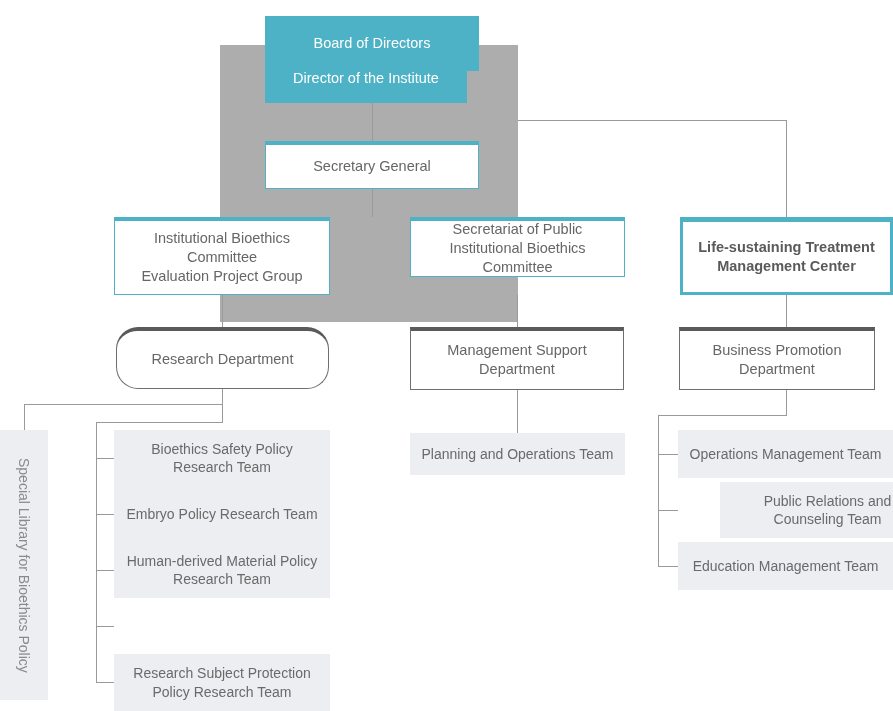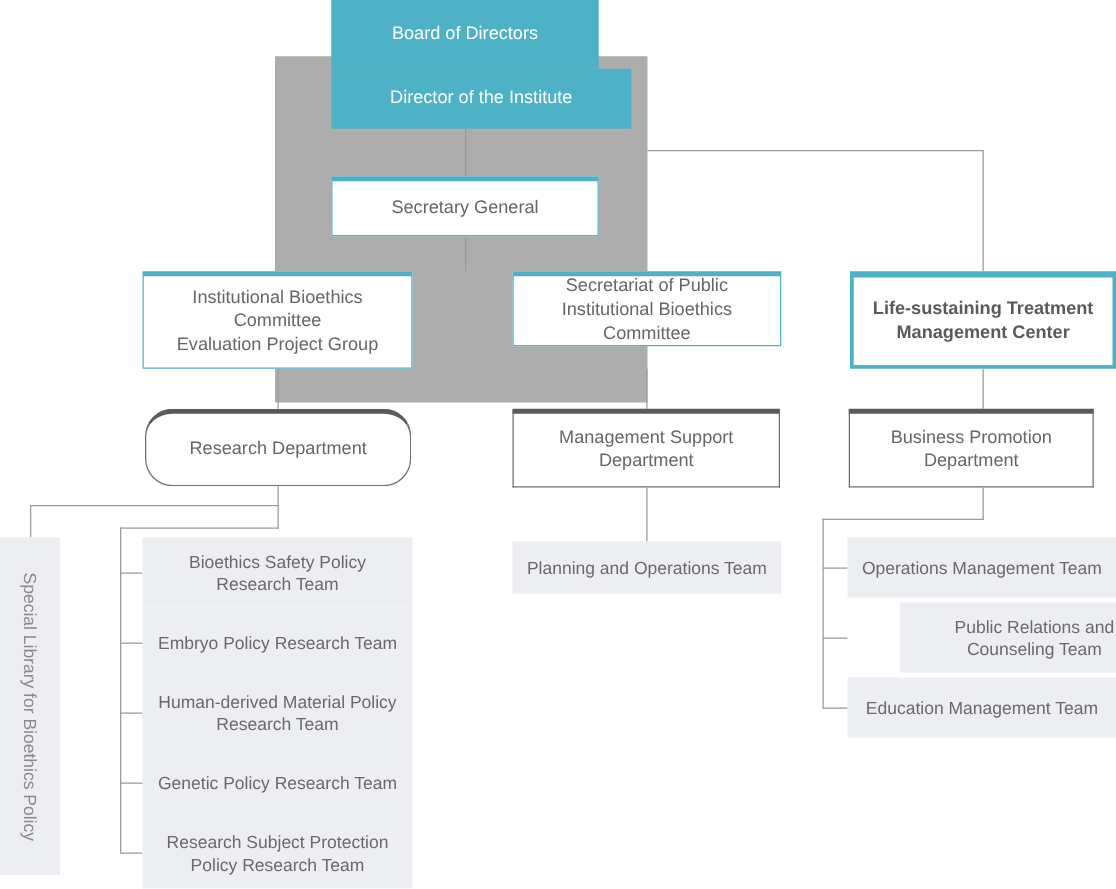--- a/index.html
+++ b/index.html
@@ -131,25 +131,25 @@
 
   <div class="abs line-v" style="left:517px; top:390px; height:43px;"></div>
 
   <div class="abs line-v" style="left:786px; top:390px; height:26px;"></div>
   <div class="abs line-h" style="left:658px; top:415px; width:129px;"></div>
   <div class="abs line-v" style="left:658px; top:415px; height:152px;"></div>
   <div class="abs line-h" style="left:658px; top:454px; width:20px;"></div>
   <div class="abs line-h" style="left:658px; top:510px; width:20px;"></div>
   <div class="abs line-h" style="left:658px; top:566px; width:20px;"></div>
 
-  <div class="abs node node-teal" style="left:265px; top:0px; width:214px; height:55px;align-items:center;">
+  <div class="abs node node-teal" style="left:265px; top:16px; width:214px; height:55px;align-items:center;">
     <span>Board of Directors</span>
   </div>
 
-  <div class="abs node node-teal" style="left:265px; top:55px; width:240px; height:48px;">
+  <div class="abs node node-teal" style="left:265px; top:55px; width:202px; height:48px;">
     <span>Director of the Institute</span>
   </div>
 
   <div class="abs node node-teal-outline" style="left:265px; top:141px; width:214px; height:48px;">
     <span>Secretary General</span>
   </div>
 
   <div class="abs node node-teal-outline" style="left:114px; top:217px; width:216px; height:78px; white-space:pre-line;">
     <span>Institutional Bioethics
 Committee
@@ -188,23 +188,20 @@
     <span>Bioethics Safety Policy
 Research Team</span>
   </div>
   <div class="abs node node-chip" style="left:114px; top:486px; width:216px; height:56px; white-space:pre-line;">
     <span>Embryo Policy Research Team</span>
   </div>
   <div class="abs node node-chip" style="left:114px; top:542px; width:216px; height:56px; white-space:pre-line;">
     <span>Human-derived Material Policy
 Research Team</span>
   </div>
-  <div class="abs node node-chip" style="left:114px; top:598px; width:216px; height:56px; white-space:pre-line;">
-    <span>Genetic Policy Research Team</span>
-  </div>
   <div class="abs node node-chip" style="left:114px; top:654px; width:216px; height:57px; white-space:pre-line;">
     <span>Research Subject Protection
 Policy Research Team</span>
   </div>
 
   <div class="abs node node-chip" style="left:410px; top:433px; width:215px; height:42px; white-space:pre-line;">
     <span>Planning and Operations Team</span>
   </div>
 
   <div class="abs node node-chip" style="left:678px; top:430px; width:215px; height:48px; white-space:pre-line;">

